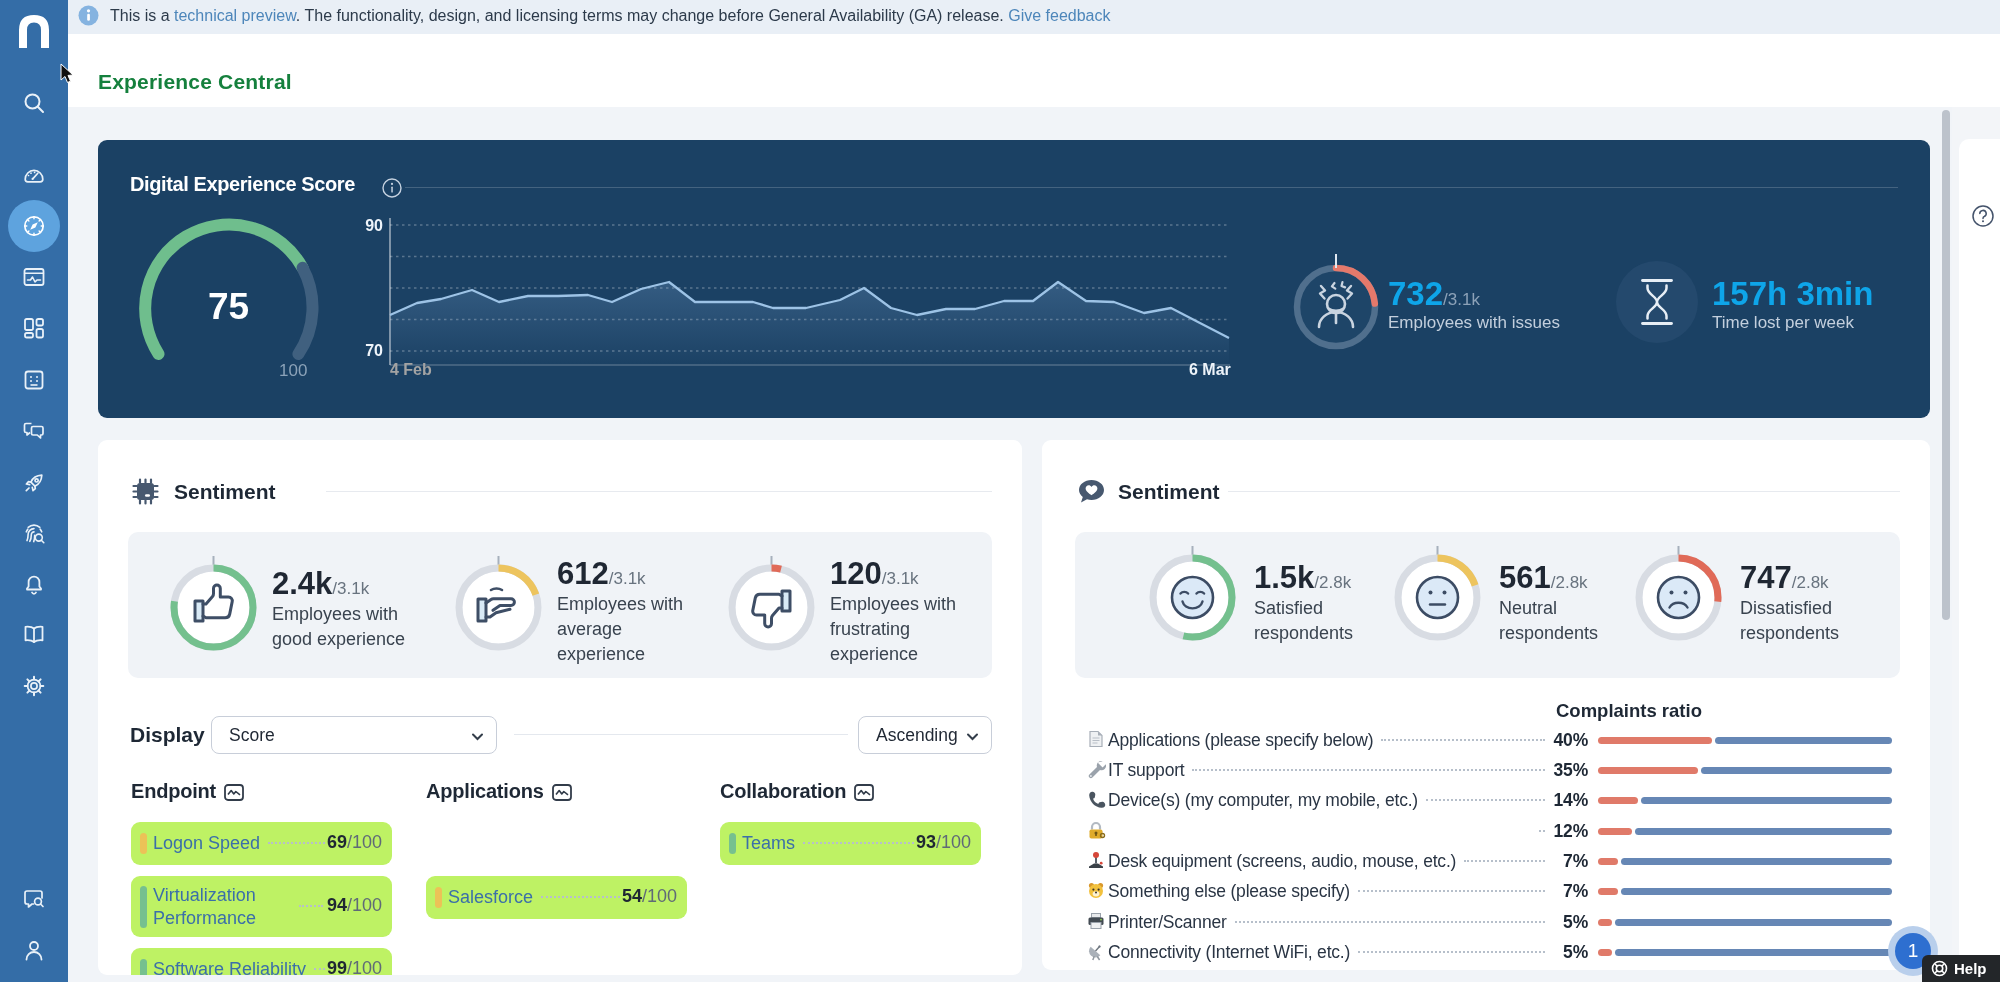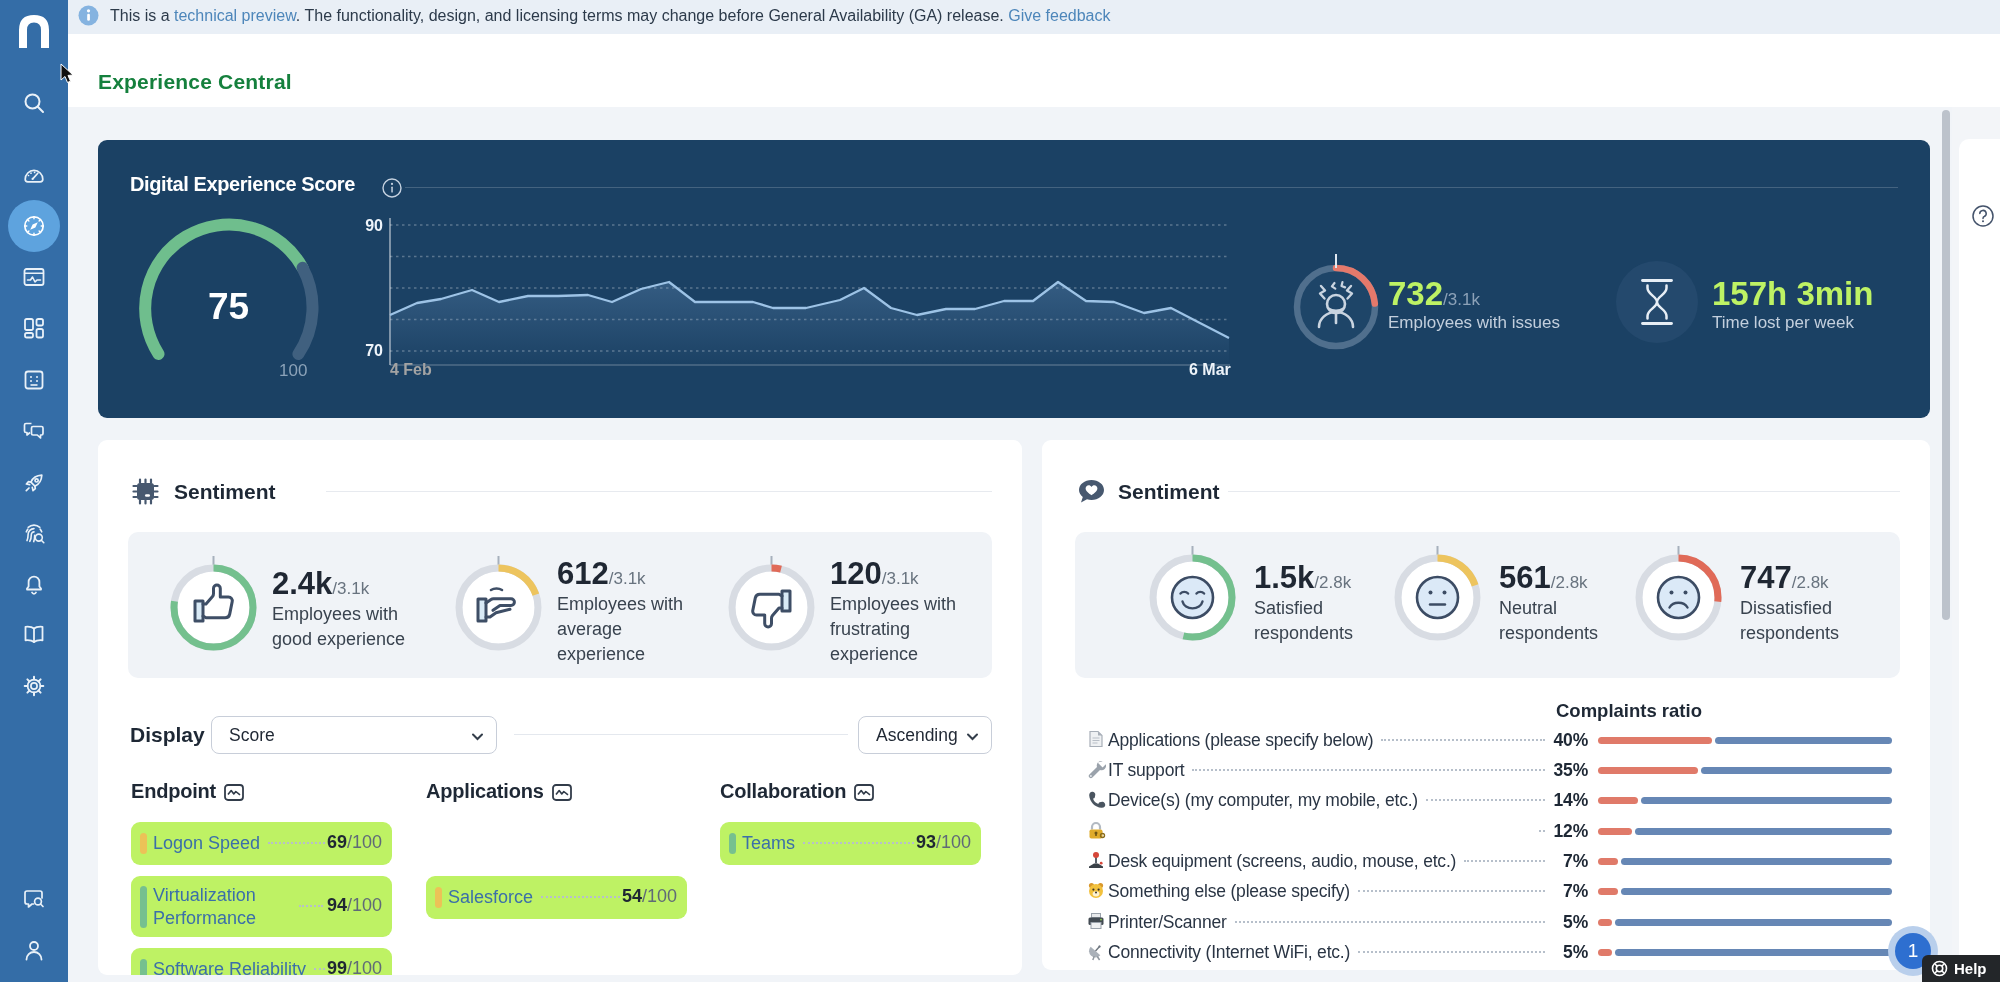--- a/index.html
+++ b/index.html
@@ -17,21 +17,21 @@
   #pagehead { left:68px; top:34px; width:1932px; height:73px; background:#ffffff; }
   #pagehead h1 { position:absolute; left:30px; top:36px; font-size:21px; color:#15803d; letter-spacing:.2px; }
   
   #rpanel { left:1952px; top:107px; width:48px; height:875px; background:#f3f5f8; }
   #rcard { left:1959px; top:139px; width:41px; height:843px; background:#ffffff; border-radius:10px 0 0 10px; }
   #scrollbar { left:1942px; top:110px; width:8px; height:510px; background:#bcc2cb; border-radius:4px; }
   
   #dcard { left:98px; top:140px; width:1832px; height:278px; background:#1b4164; border-radius:9px; }
   #dcard h2 { position:absolute; left:32px; top:33px; font-size:20px; color:#ffffff; letter-spacing:-0.4px; }
   .ddivider { position:absolute; left:307px; top:47px; width:1493px; height:1px; background:rgba(255,255,255,.18); }
-  .statnum { font-size:33px; font-weight:bold; color:#bef264;margin-top:12px; }
+  .statnum { font-size:33px; font-weight:bold; color:#0ea5e9;margin-top:12px; }
   .statden { font-size:17px; font-weight:normal; color:#8da2b8; }
   .statlbl { font-size:17px; color:#c3cfdd; }
   
   .card { background:#ffffff; border-radius:9px; position:absolute; overflow:hidden; }
   #techcard { left:98px; top:440px; width:924px; height:535px; }
   #sentcard { left:1042px; top:440px; width:888px; height:530px; }
   .ctitle { font-size:21px; font-weight:bold; color:#1e2835; }
   .cdiv { position:absolute; height:1px; background:#e7eaef; top:51px; }
   .graybox { position:absolute; top:92px; height:146px; background:#f0f3f7; border-radius:10px; }
   .bignum { font-size:31px; font-weight:bold; color:#1f2733; line-height:1; }

